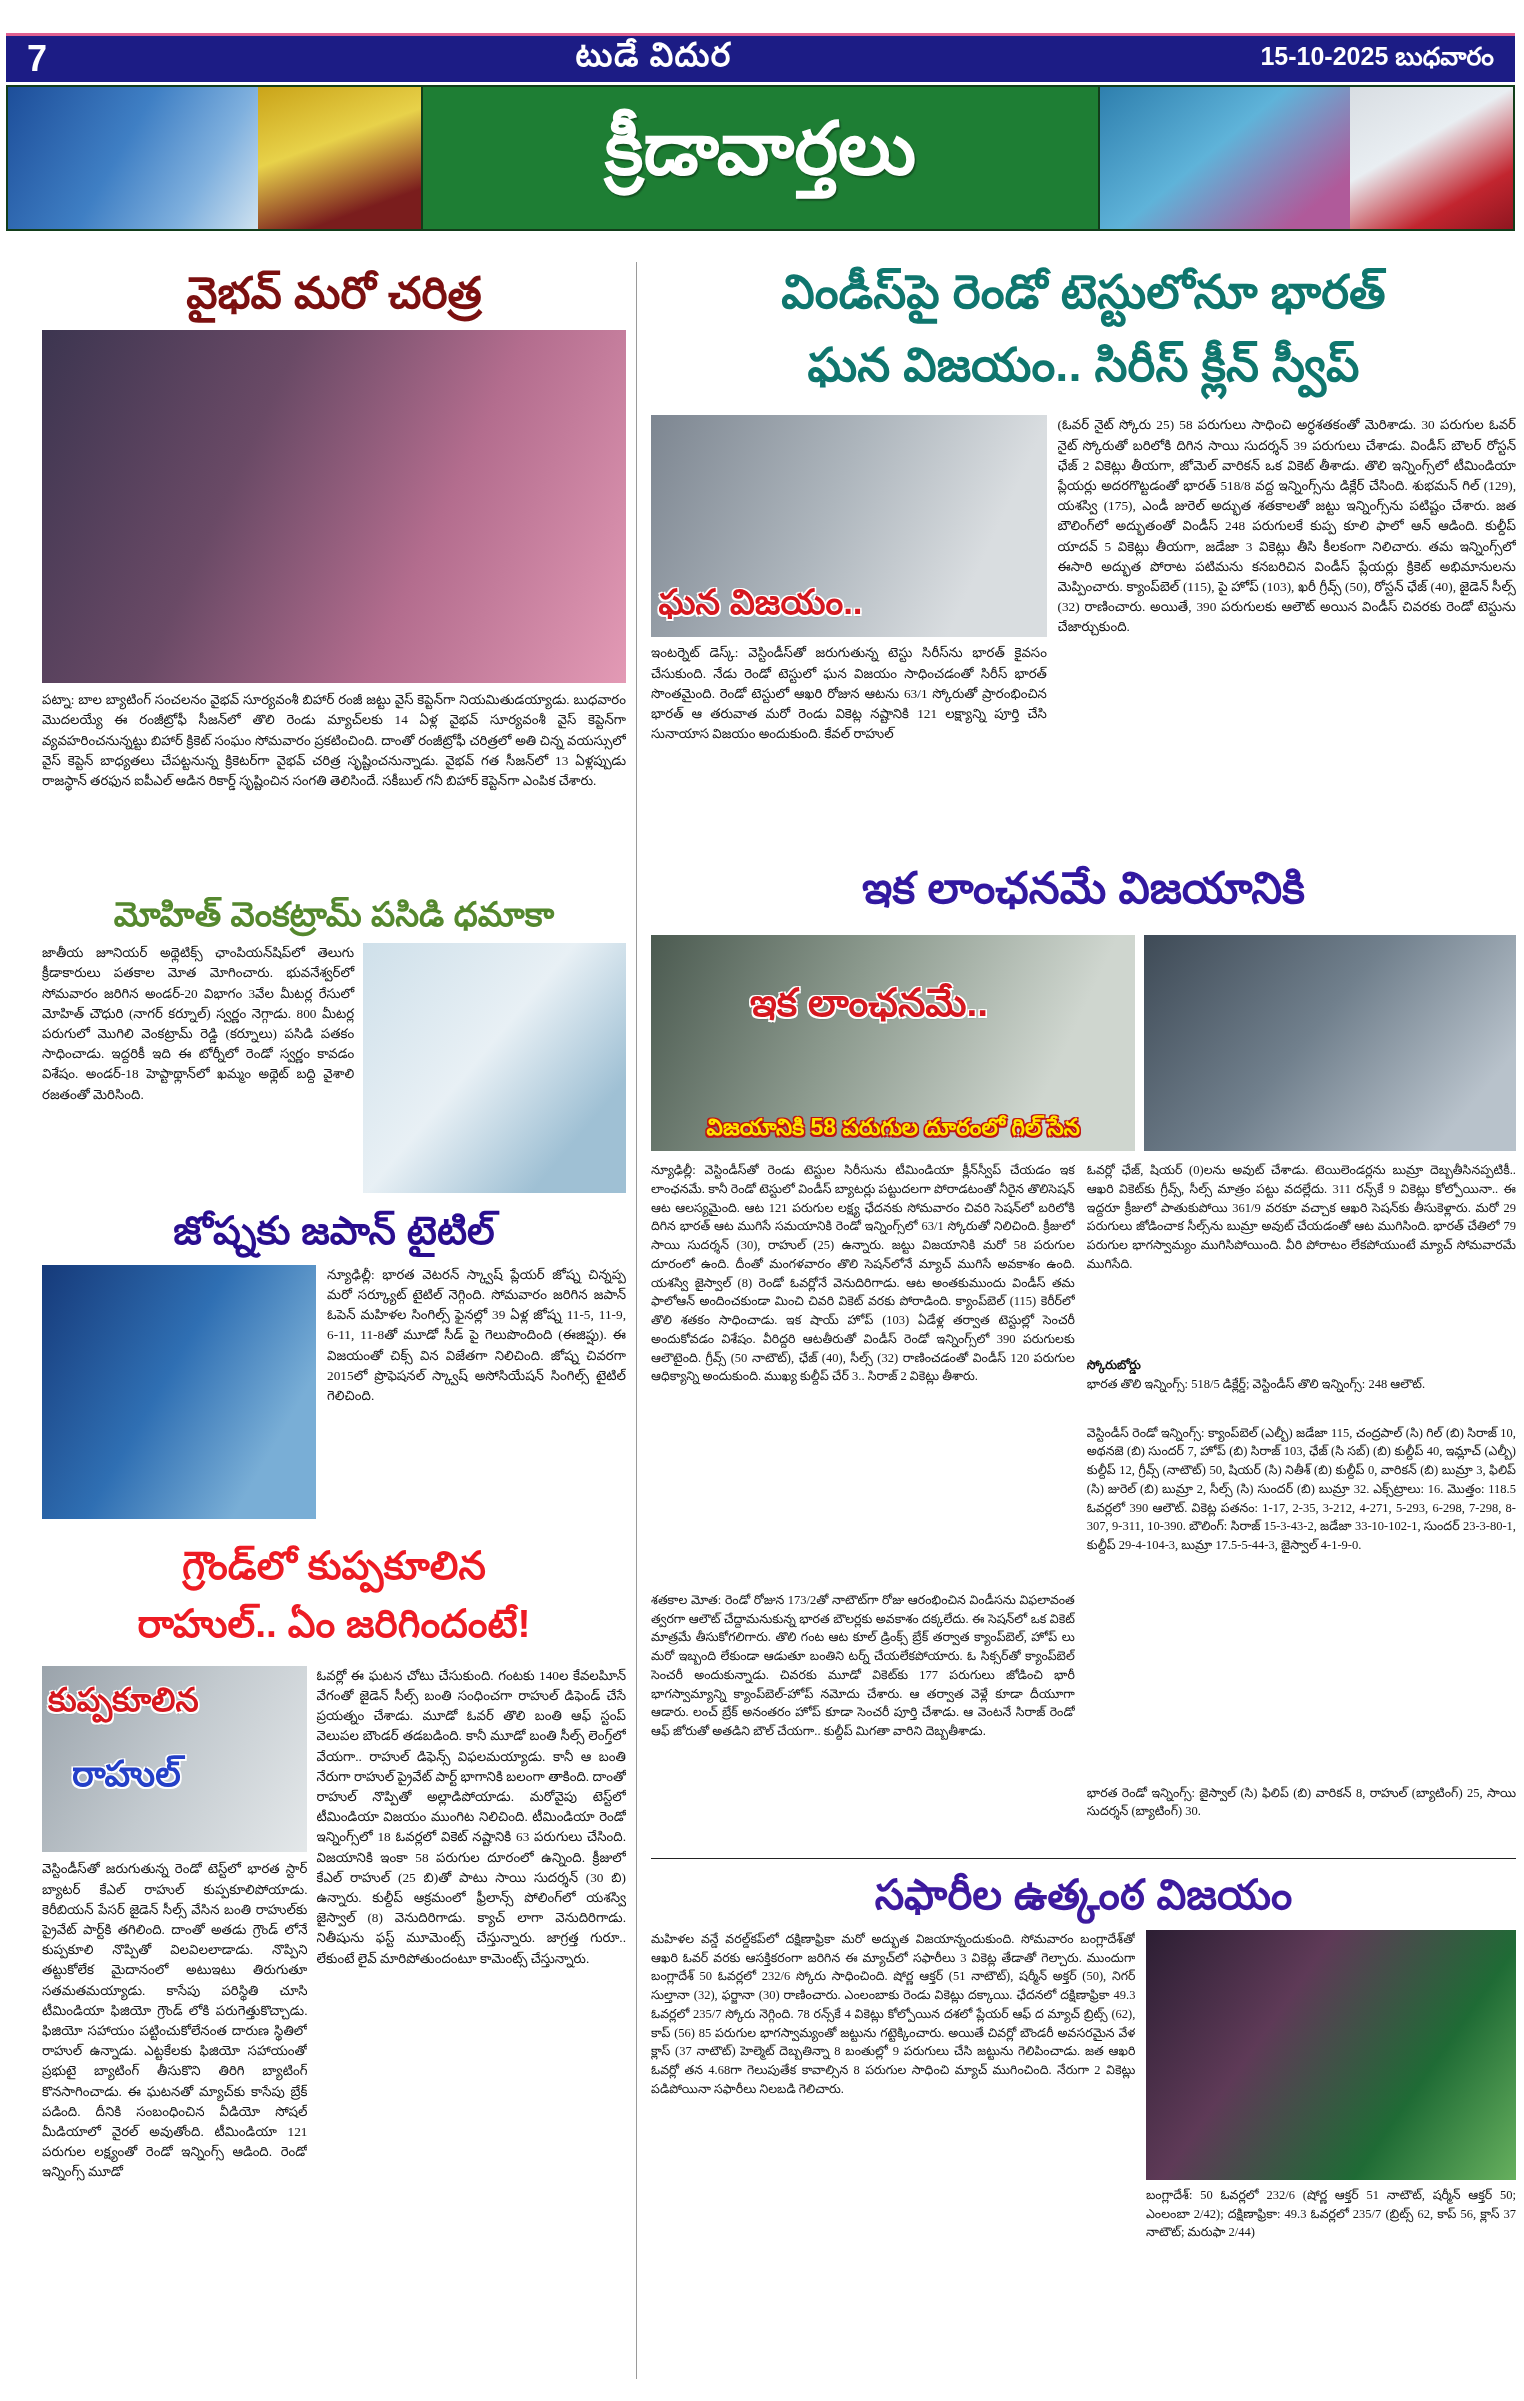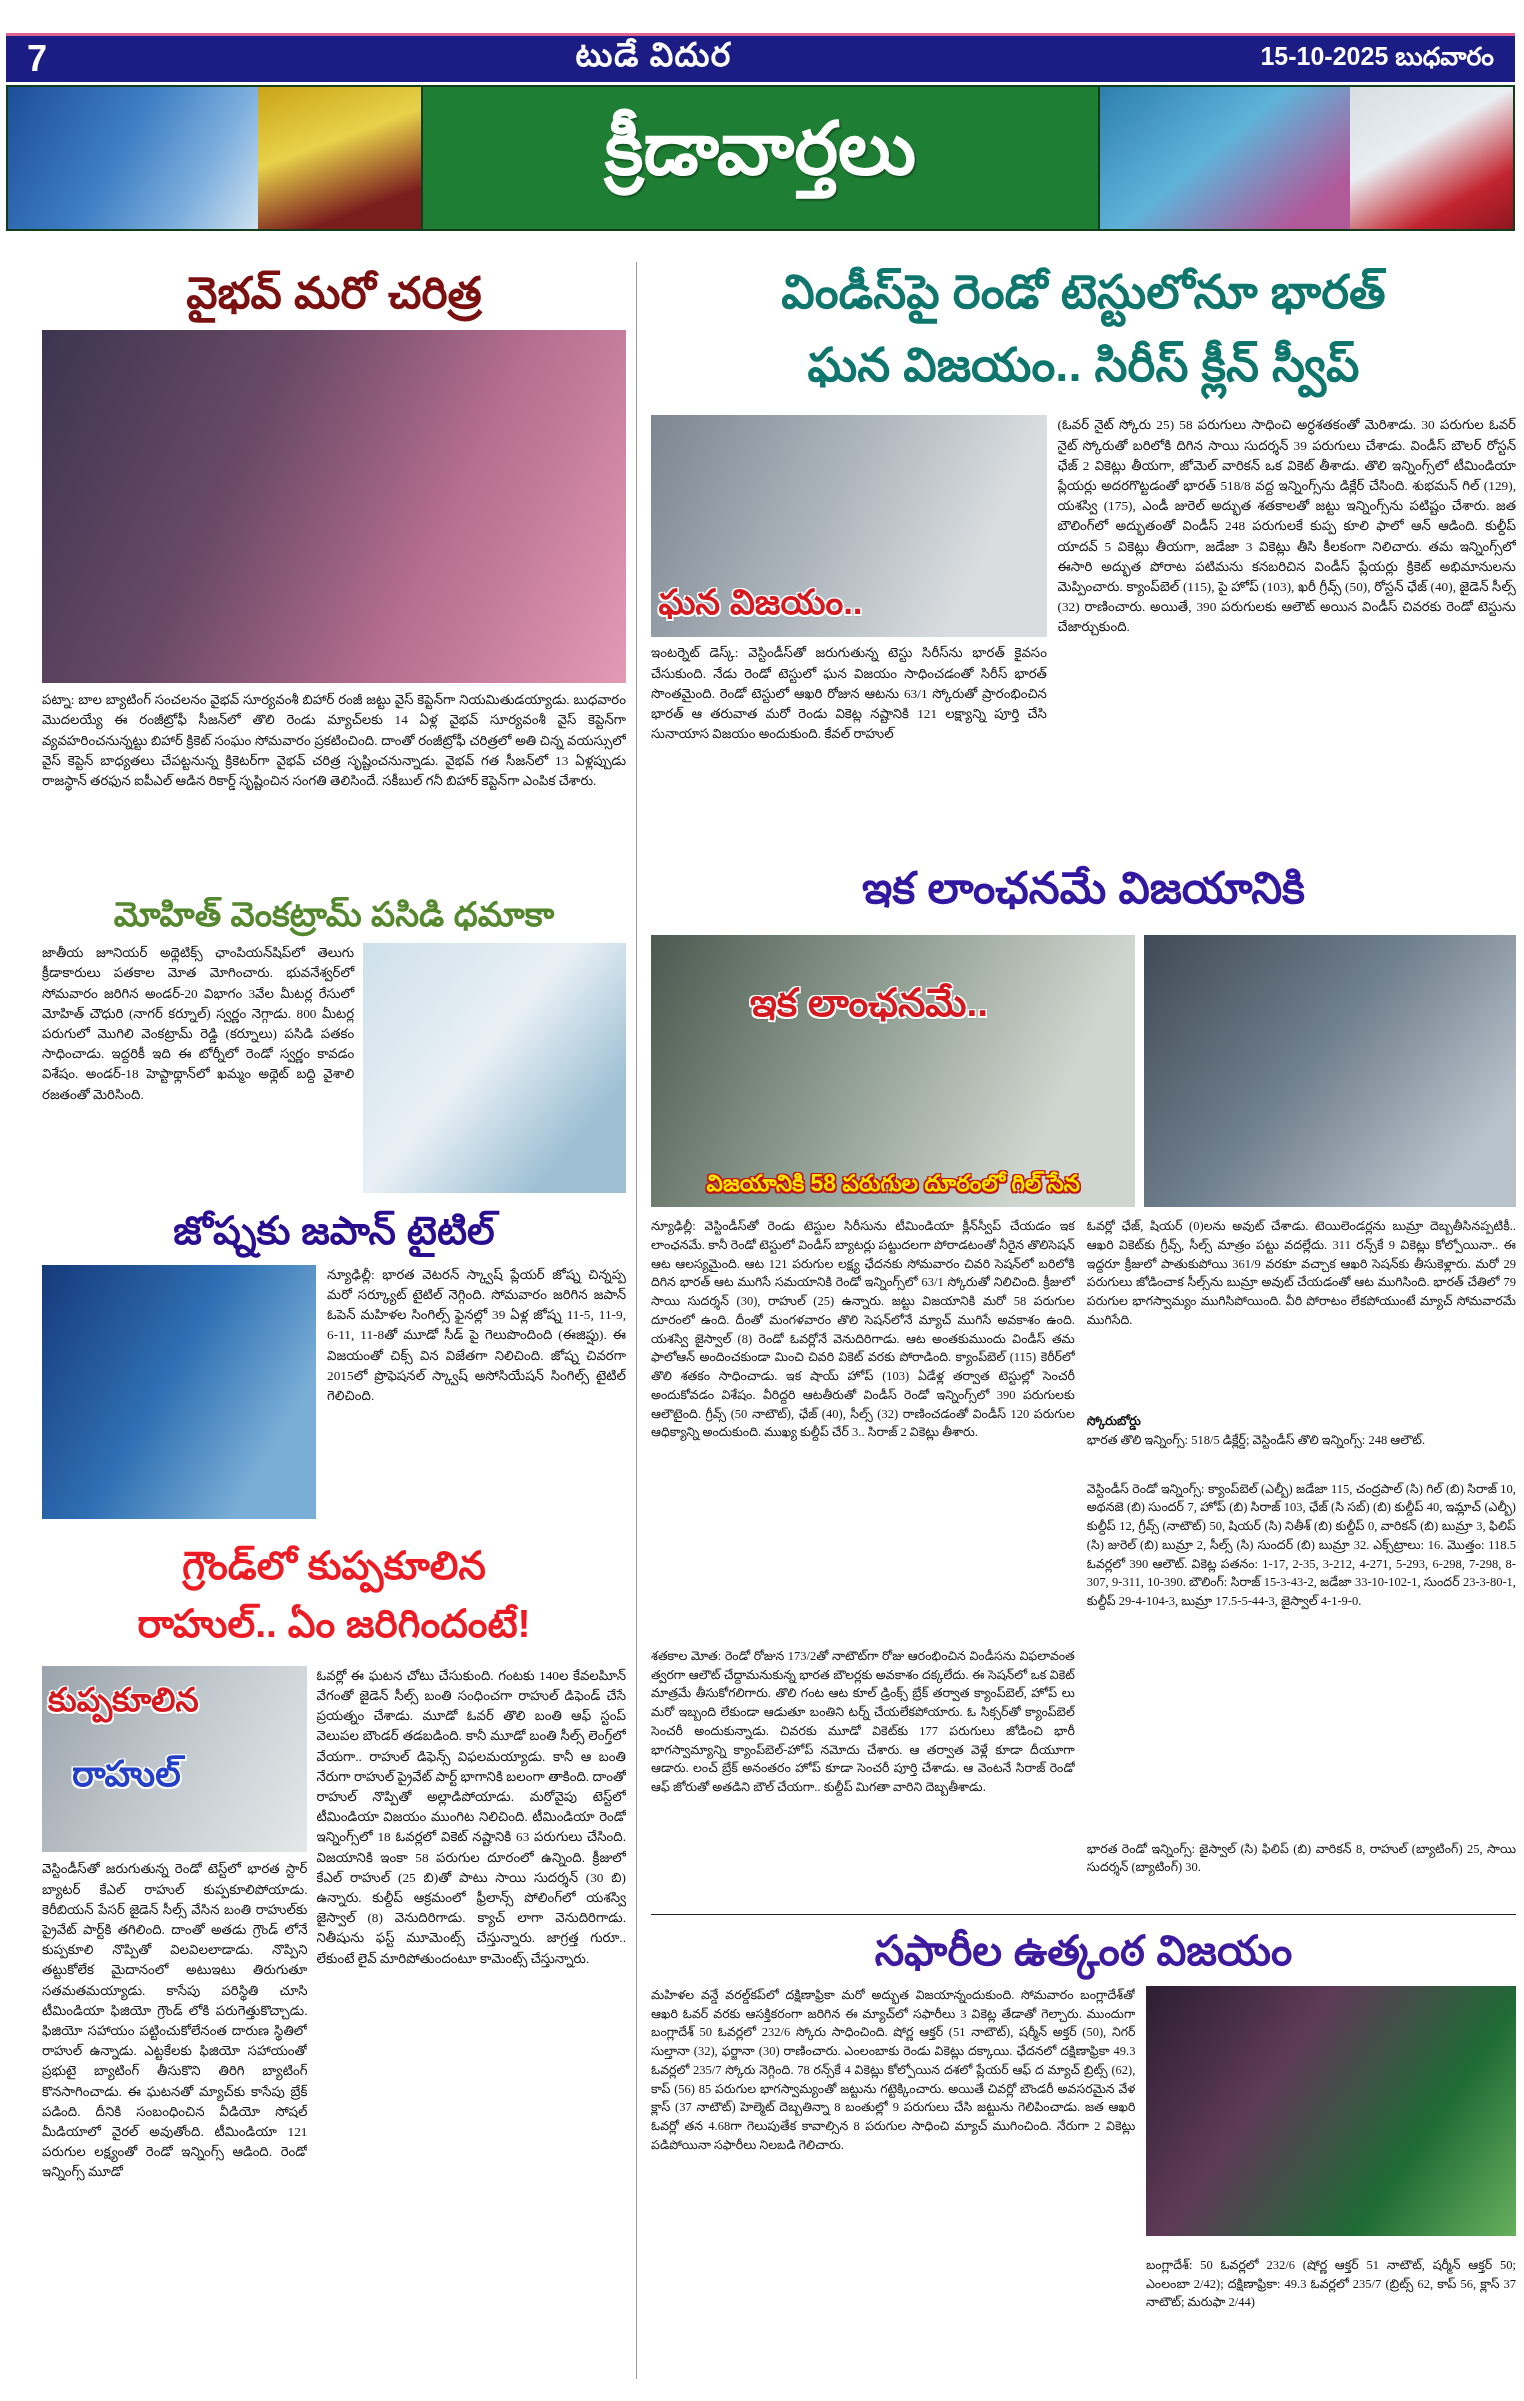--- a/index.html
+++ b/index.html
@@ -122,21 +122,21 @@
           <div class="cap-red abs" style="left:7.6px;bottom:6px;font-size:35px;">ఘన విజయం..</div>
         </div>
         <div class="bt" style="height:184px;margin-top:6px;">ఇంటర్నెట్ డెస్క్: వెస్టిండీస్‌తో జరుగుతున్న టెస్టు సిరీస్‌ను భారత్ కైవసం చేసుకుంది. నేడు రెండో టెస్టులో ఘన విజయం సాధించడంతో సిరీస్ భారత్ సొంతమైంది. రెండో టెస్టులో ఆఖరి రోజున ఆటను 63/1 స్కోరుతో ప్రారంభించిన భారత్ ఆ తరువాత మరో రెండు వికెట్ల నష్టానికి 121 లక్ష్యాన్ని పూర్తి చేసి సునాయాస విజయం అందుకుంది. కేవల్ రాహుల్</div>
       </div>
       <div class="bt" style="width:53%;height:419px;">(ఓవర్ నైట్ స్కోరు 25) 58 పరుగులు సాధించి అర్ధశతకంతో మెరిశాడు. 30 పరుగుల ఓవర్ నైట్ స్కోరుతో బరిలోకి దిగిన సాయి సుదర్శన్ 39 పరుగులు చేశాడు. విండీస్ బౌలర్ రోస్టన్ ఛేజ్ 2 వికెట్లు తీయగా, జోమెల్ వారికన్ ఒక వికెట్ తీశాడు. తొలి ఇన్నింగ్స్‌లో టీమిండియా ప్లేయర్లు అదరగొట్టడంతో భారత్ 518/8 వద్ద ఇన్నింగ్స్‌ను డిక్లేర్ చేసింది. శుభమన్ గిల్ (129), యశస్వి (175), ఎండీ జురెల్ అద్భుత శతకాలతో జట్టు ఇన్నింగ్స్‌ను పటిష్టం చేశారు. జత బౌలింగ్‌లో అద్భుతంతో విండీస్ 248 పరుగులకే కుప్ప కూలి ఫాలో ఆన్ ఆడింది. కుల్దీప్ యాదవ్ 5 వికెట్లు తీయగా, జడేజా 3 వికెట్లు తీసి కీలకంగా నిలిచారు. తమ ఇన్నింగ్స్‌లో ఈసారి అద్భుత పోరాట పటిమను కనబరిచిన విండీస్ ప్లేయర్లు క్రికెట్ అభిమానులను మెప్పించారు. క్యాంప్‌బెల్ (115), పై హోప్ (103), ఖరీ గ్రీవ్స్ (50), రోస్టన్ ఛేజ్ (40), జైడెన్ సీల్స్ (32) రాణించారు. అయితే, 390 పరుగులకు ఆలౌట్ అయిన విండీస్ చివరకు రెండో టెస్టును చేజార్చుకుంది.</div>
     </div>
 
     <div class="hl hl-blue" style="margin-top:20px;">
       <div>ఇక లాంఛనమే విజయానికి</div>
     </div>
-    <div class="row" style="margin-top:12px;height:272px;gap:9px;">
+    <div class="row" style="margin-top:12px;height:216px;gap:9px;">
       <div class="ph ph-team" style="width:56%;">
         <div class="cap-red abs" style="left:99px;top:46px;font-size:39px;">ఇక లాంఛనమే..</div>
         <div class="cap-yellow abs" style="left:7.6px;bottom:4.6px;font-size:23px;">విజయానికి 58 పరుగుల దూరంలో గిల్ సేన</div>
       </div>
       <div class="ph ph-dressing" style="flex:1;"></div>
     </div>
     <div class="row" style="margin-top:10.6px;gap:12px;">
       <div style="width:49%;">
         <div class="bt-sm" style="height:425px;">న్యూఢిల్లీ: వెస్టిండీస్‌తో రెండు టెస్టుల సిరీసును టీమిండియా క్లీన్‌స్వీప్ చేయడం ఇక లాంఛనమే. కానీ రెండో టెస్టులో విండీస్ బ్యాటర్లు పట్టుదలగా పోరాడటంతో నీరైన తొలిసెషన్ ఆట ఆలస్యమైంది. ఆట 121 పరుగుల లక్ష్య ఛేదనకు సోమవారం చివరి సెషన్‌లో బరిలోకి దిగిన భారత్ ఆట ముగిసే సమయానికి రెండో ఇన్నింగ్స్‌లో 63/1 స్కోరుతో నిలిచింది. క్రీజులో సాయి సుదర్శన్ (30), రాహుల్ (25) ఉన్నారు. జట్టు విజయానికి మరో 58 పరుగుల దూరంలో ఉంది. దీంతో మంగళవారం తొలి సెషన్‌లోనే మ్యాచ్ ముగిసే అవకాశం ఉంది. యశస్వి జైస్వాల్ (8) రెండో ఓవర్లోనే వెనుదిరిగాడు. ఆట అంతకుముందు విండీస్ తమ ఫాలోఆన్ అందించకుండా మించి చివరి వికెట్ వరకు పోరాడింది. క్యాంప్‌బెల్ (115) కెరీర్‌లో తొలి శతకం సాధించాడు. ఇక షాయ్ హోప్ (103) ఏడేళ్ల తర్వాత టెస్టుల్లో సెంచరీ అందుకోవడం విశేషం. వీరిద్దరి ఆటతీరుతో విండీస్ రెండో ఇన్నింగ్స్‌లో 390 పరుగులకు ఆలౌటైంది. గ్రీవ్స్ (50 నాటౌట్), ఛేజ్ (40), సీల్స్ (32) రాణించడంతో విండీస్ 120 పరుగుల ఆధిక్యాన్ని అందుకుంది. ముఖ్య కుల్దీప్ చేర్ 3.. సిరాజ్ 2 వికెట్లు తీశారు.</div>
         <div class="bt-sm" style="height:250px;margin-top:4.6px;">శతకాల మోత: రెండో రోజున 173/2తో నాటౌట్‌గా రోజు ఆరంభించిన విండీసను విఫలావంత త్వరగా ఆలౌట్ చేద్దామనుకున్న భారత బౌలర్లకు అవకాశం దక్కలేదు. ఈ సెషన్‌లో ఒక వికెట్ మాత్రమే తీసుకోగలిగారు. తొలి గంట ఆట కూల్ డ్రింక్స్ బ్రేక్ తర్వాత క్యాంప్‌బెల్, హోప్ లు మరో ఇబ్బంది లేకుండా ఆడుతూ బంతిని టర్న్ చేయలేకపోయారు. ఓ సిక్సర్‌తో క్యాంప్‌బెల్ సెంచరీ అందుకున్నాడు. చివరకు మూడో వికెట్‌కు 177 పరుగులు జోడించి భారీ భాగస్వామ్యాన్ని క్యాంప్‌బెల్-హోప్ నమోదు చేశారు. ఆ తర్వాత వెళ్లే కూడా దీయూగా ఆడారు. లంచ్ బ్రేక్ అనంతరం హోప్ కూడా సెంచరీ పూర్తి చేశాడు. ఆ వెంటనే సిరాజ్ రెండో ఆఫ్ జోరుతో అతడిని బౌల్ చేయగా.. కుల్దీప్ మిగతా వారిని దెబ్బతీశాడు.</div>
@@ -149,19 +149,19 @@
         <div class="bt-sm" style="height:61px;margin-top:3px;">భారత రెండో ఇన్నింగ్స్: జైస్వాల్ (సి) ఫిలిప్ (బి) వారికన్ 8, రాహుల్ (బ్యాటింగ్) 25, సాయి సుదర్శన్ (బ్యాటింగ్) 30.</div>
       </div>
     </div>
 
     <div class="hrule" style="margin-top:13.7px;"></div>
     <div class="hl hl-purple" style="margin-top:10.6px;">సఫారీల ఉత్కంఠ విజయం</div>
     <div class="row" style="margin-top:10.6px;gap:10.6px;">
       <div class="bt-sm" style="width:56%;height:326px;">మహిళల వన్డే వరల్డ్‌కప్‌లో దక్షిణాఫ్రికా మరో అద్భుత విజయాన్నందుకుంది. సోమవారం బంగ్లాదేశ్‌తో ఆఖరి ఓవర్ వరకు ఆసక్తికరంగా జరిగిన ఈ మ్యాచ్‌లో సఫారీలు 3 వికెట్ల తేడాతో గెల్చారు. ముందుగా బంగ్లాదేశ్ 50 ఓవర్లలో 232/6 స్కోరు సాధించింది. షోర్ణ ఆక్తర్ (51 నాటౌట్), షర్మీన్ అక్తర్ (50), నిగర్ సుల్తానా (32), ఫర్జానా (30) రాణించారు. ఎంలంబాకు రెండు వికెట్లు దక్కాయి. ఛేదనలో దక్షిణాఫ్రికా 49.3 ఓవర్లలో 235/7 స్కోరు నెగ్గింది. 78 రన్స్‌కే 4 వికెట్లు కోల్పోయిన దశలో ప్లేయర్ ఆఫ్ ద మ్యాచ్ బ్రిట్స్ (62), కాప్ (56) 85 పరుగుల భాగస్వామ్యంతో జట్టును గట్టెక్కించారు. అయితే చివర్లో బౌండరీ అవసరమైన వేళ క్లాస్ (37 నాటౌట్) హెల్మెట్ దెబ్బతిన్నా 8 బంతుల్లో 9 పరుగులు చేసి జట్టును గెలిపించాడు. జత ఆఖరి ఓవర్లో తన 4.68గా గెలుపుతేక కావాల్సిన 8 పరుగుల సాధించి మ్యాచ్ ముగించింది. నేరుగా 2 వికెట్లు పడిపోయినా సఫారీలు నిలబడి గెలిచారు.</div>
       <div style="flex:1;">
         <div class="ph ph-safari" style="height:250px;"></div>
-        <div class="bt-sm" style="height:70px;margin-top:20px;">బంగ్లాదేశ్: 50 ఓవర్లలో 232/6 (షోర్ణ ఆక్తర్ 51 నాటౌట్, షర్మీన్ ఆక్తర్ 50; ఎంలంబా 2/42); దక్షిణాఫ్రికా: 49.3 ఓవర్లలో 235/7 (బ్రిట్స్ 62, కాప్ 56, క్లాస్ 37 నాటౌట్; మరుఫా 2/44)</div>
+        <div class="bt-sm" style="height:70px;margin-top:6px;">బంగ్లాదేశ్: 50 ఓవర్లలో 232/6 (షోర్ణ ఆక్తర్ 51 నాటౌట్, షర్మీన్ ఆక్తర్ 50; ఎంలంబా 2/42); దక్షిణాఫ్రికా: 49.3 ఓవర్లలో 235/7 (బ్రిట్స్ 62, కాప్ 56, క్లాస్ 37 నాటౌట్; మరుఫా 2/44)</div>
       </div>
     </div>
   </div>
 
 </div>
 
 
 </body></html>

